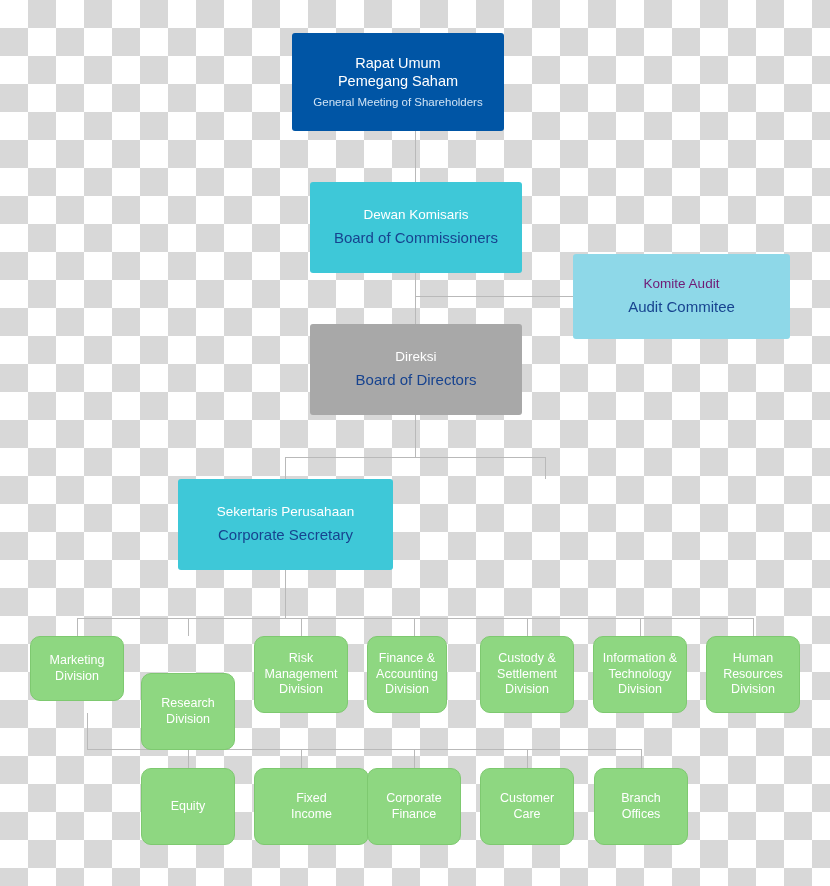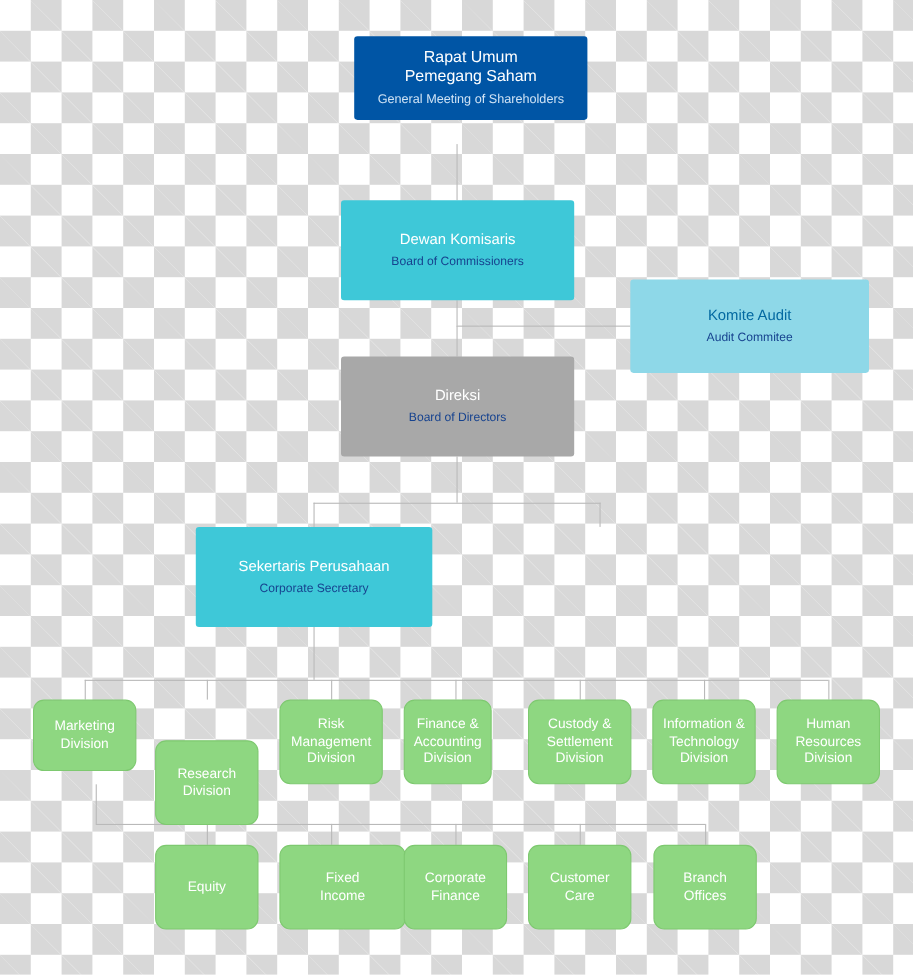--- a/index.html
+++ b/index.html
@@ -32,21 +32,21 @@
     justify-content: center;
     text-align: center;
     line-height: 1.25;
     z-index: 2;
   }
   .node .ln-id {
     font-size: 13.5px;
     color: #ffffff;
   }
   .node .ln-en {
-    font-size: 11px;
+    font-size: 15px;
     color: #2b4a8b;
     margin-top: 5px;
   }
   
   .n-rups {
     background: #0055a5;
     border-radius: 3px;
   }
   .n-rups .ln-id { font-size: 14.5px; color:#ffffff; }
   .n-rups .ln-en { color: #cfe3f5; font-size: 11.5px; }
@@ -54,21 +54,21 @@
   .n-teal {
     background: #3ec8d8;
     border-radius: 3px;
   }
   .n-teal .ln-en { color: #17438f; }
 
   .n-lightblue {
     background: #8ed8e8;
     border-radius: 3px;
   }
-  .n-lightblue .ln-id { color: #0369a1; }
+  .n-lightblue .ln-id { color: #701a75; }
   .n-lightblue .ln-en { color: #17438f; }
 
   .n-gray {
     background: #a8a8a8;
     border-radius: 3px;
   }
   .n-gray .ln-id { color: #ffffff; }
   .n-gray .ln-en { color: #17438f; }
 
   .n-green {
@@ -117,21 +117,21 @@
   <div class="line v" style="left:753px; top:618px; height:18px;"></div>
 
   <div class="line v" style="left:87px; top:713px; height:36px;"></div>
   <div class="line h" style="left:87px; top:749px; width:554px;"></div>
   <div class="line v" style="left:188px; top:749px; height:19px;"></div>
   <div class="line v" style="left:301px; top:749px; height:19px;"></div>
   <div class="line v" style="left:414px; top:749px; height:19px;"></div>
   <div class="line v" style="left:527px; top:749px; height:19px;"></div>
   <div class="line v" style="left:641px; top:749px; height:19px;"></div>
 
-  <div class="node n-rups" style="left:322px; top:33px; width:212px; height:76px;">
+  <div class="node n-rups" style="left:292px; top:33px; width:212px; height:98px;">
     <div class="ln-id" style="white-space:pre-line;">Rapat Umum
 Pemegang Saham</div>
     <div class="ln-en">General Meeting of Shareholders</div>
   </div>
 
   <div class="node n-teal" style="left:310px; top:182px; width:212px; height:91px;">
     <div class="ln-id">Dewan Komisaris</div>
     <div class="ln-en">Board of Commissioners</div>
   </div>
 

